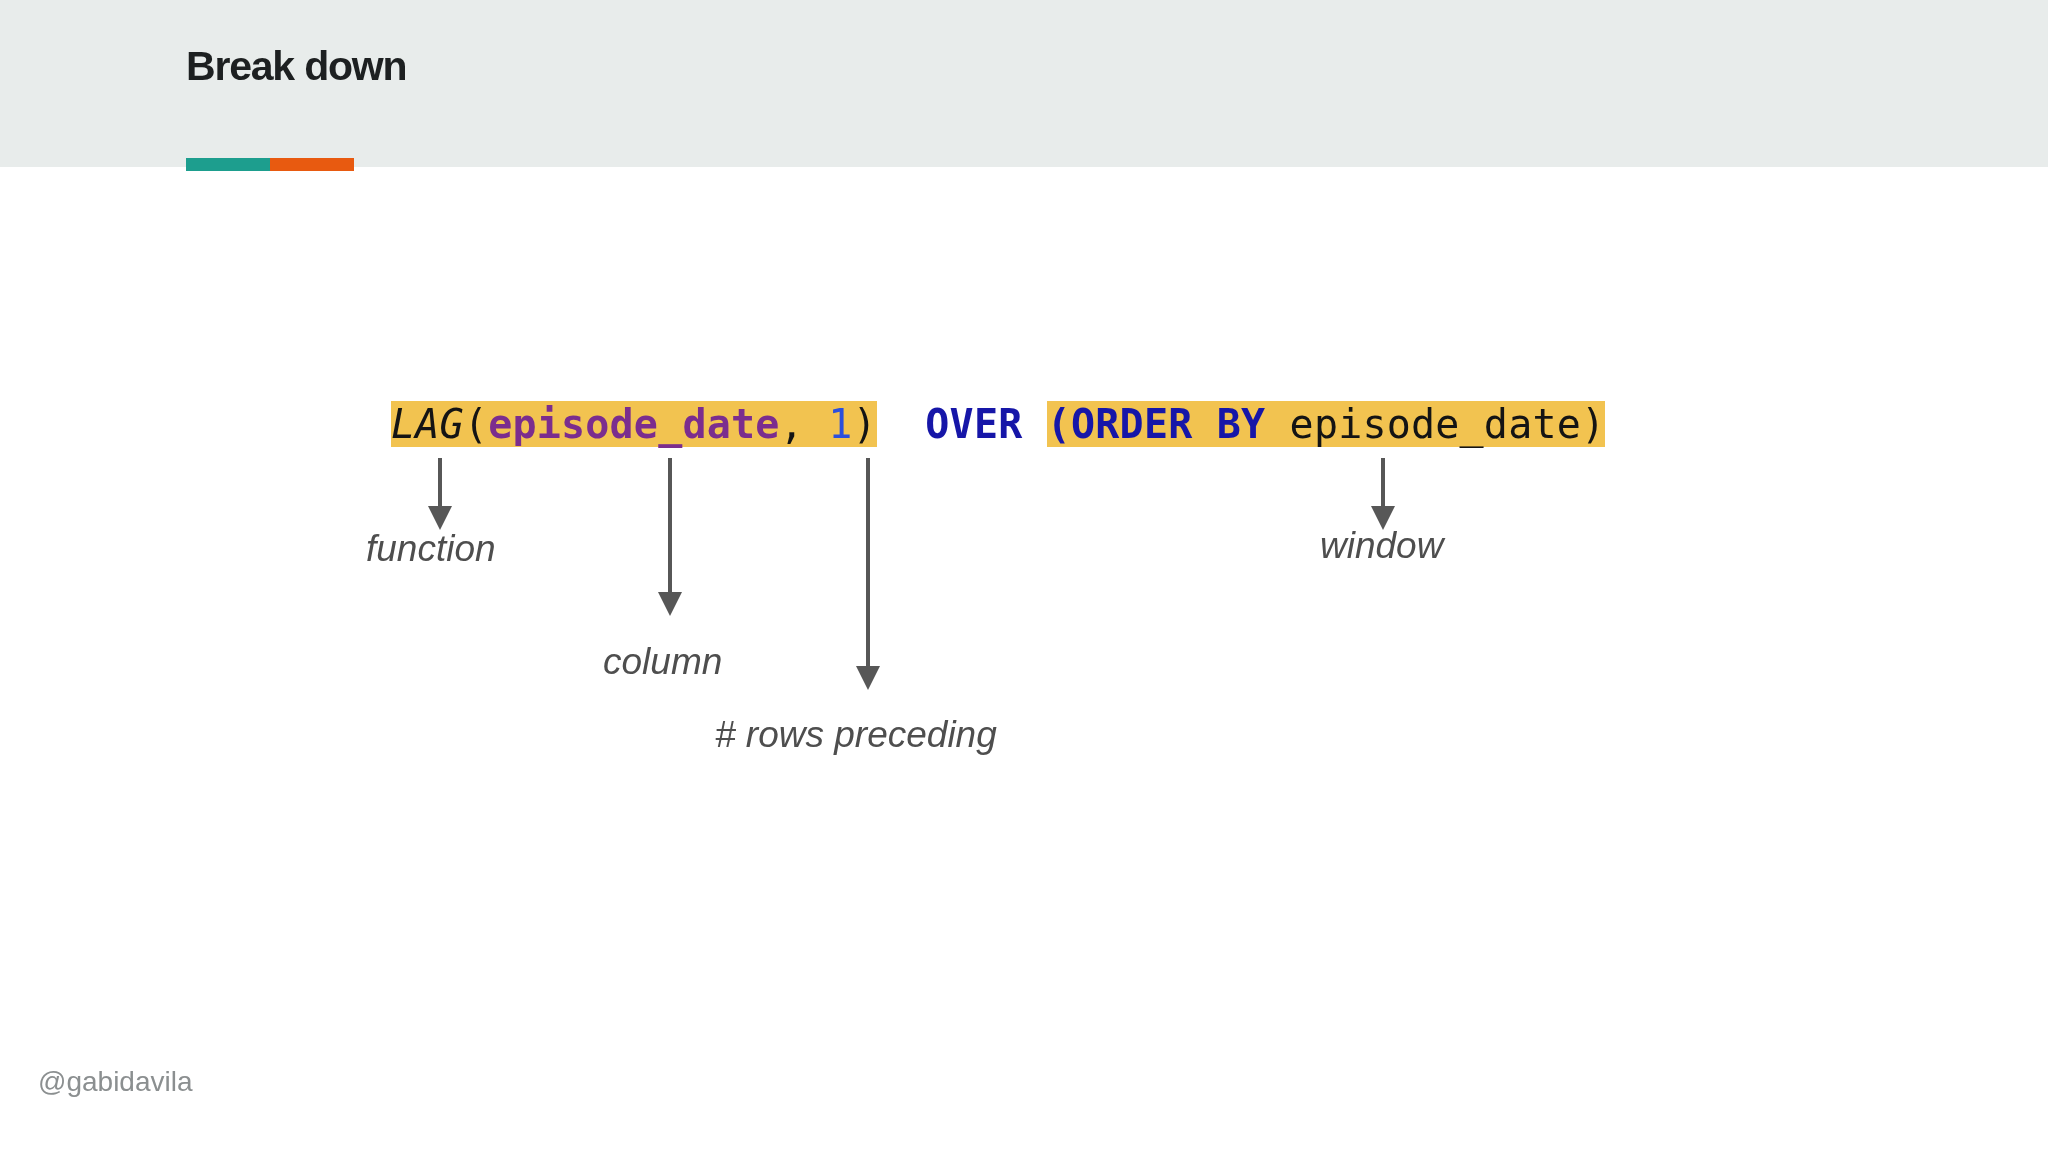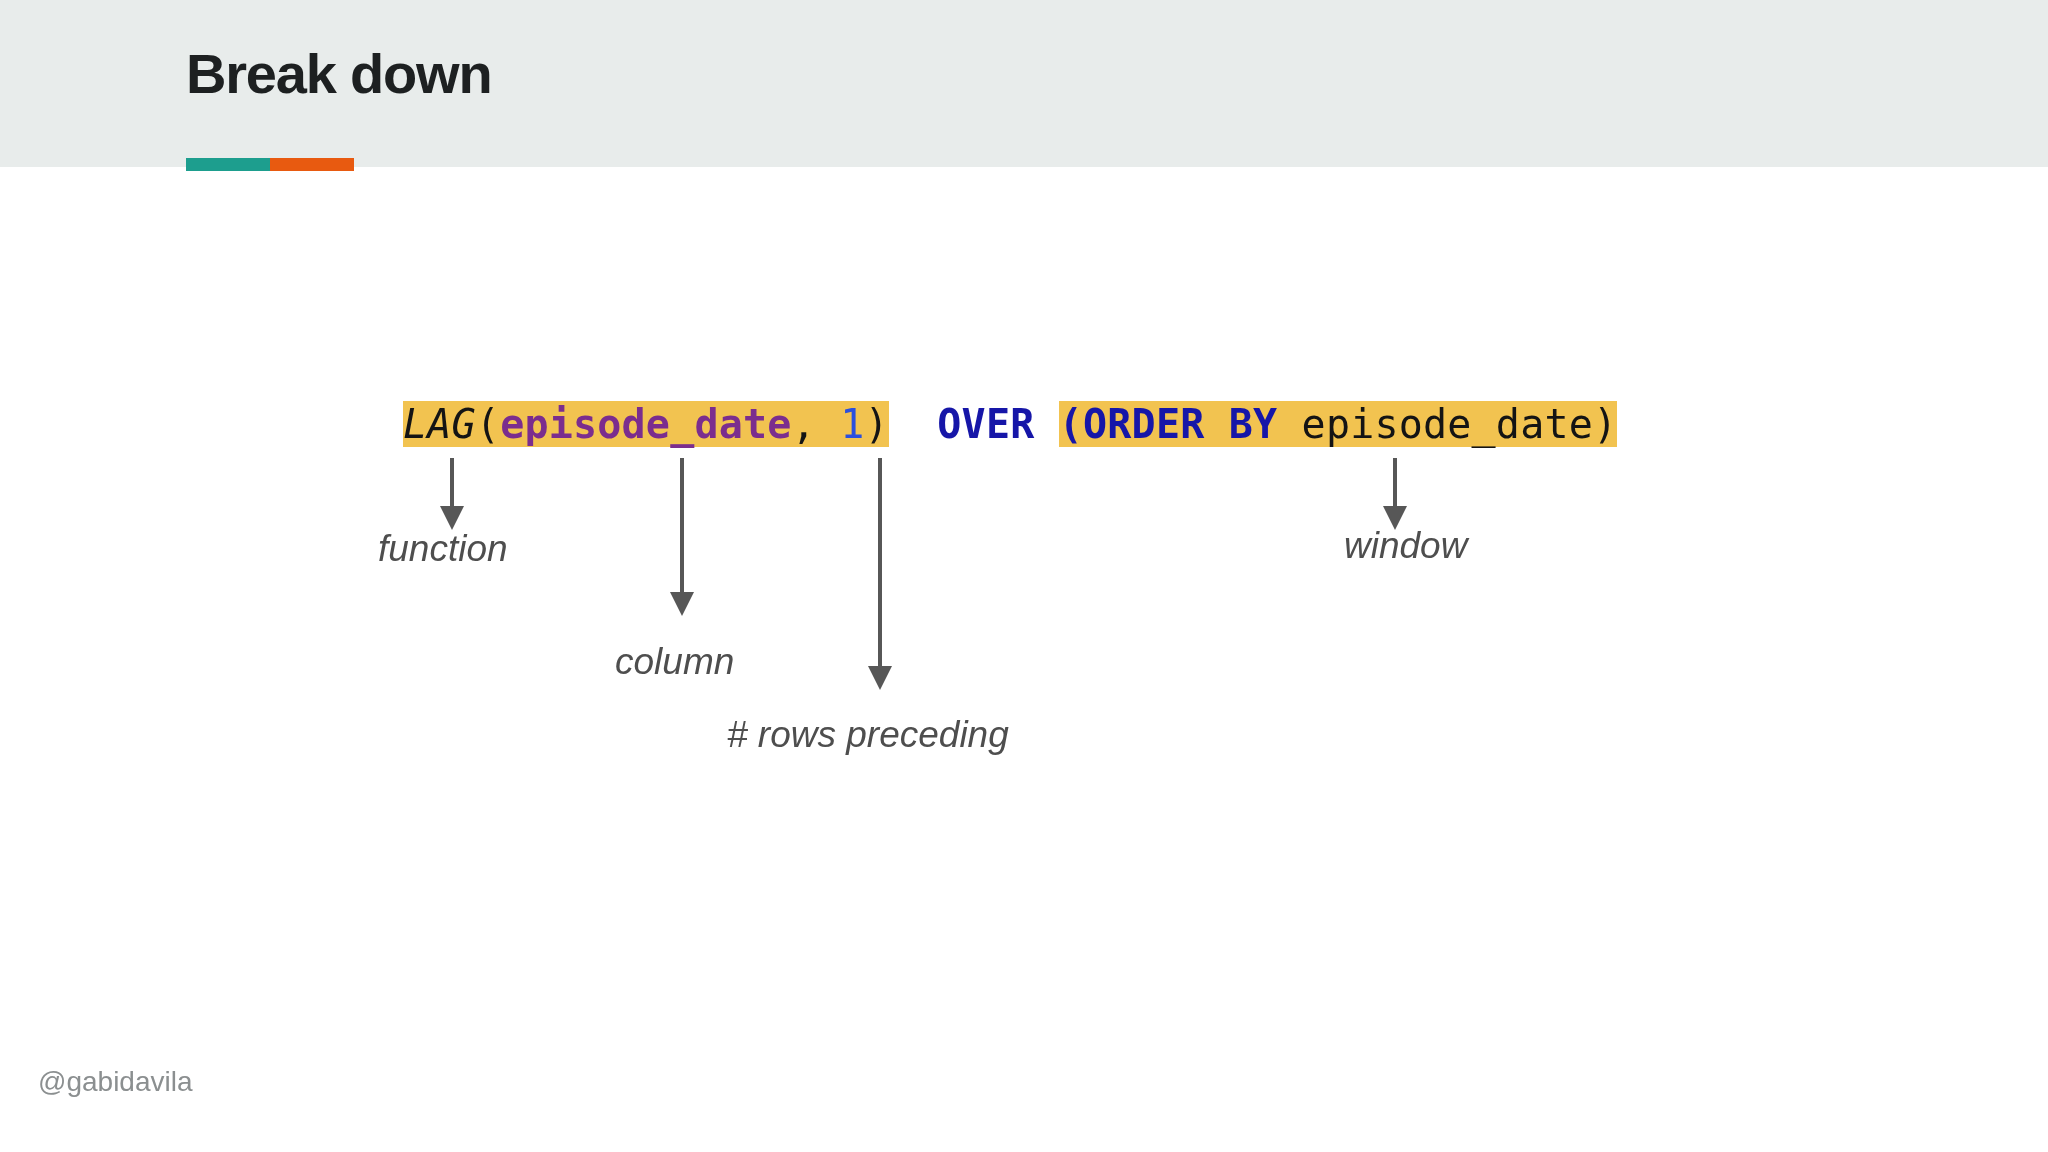--- a/index.html
+++ b/index.html
@@ -23,21 +23,21 @@
     top: 0;
     width: 2048px;
     height: 167px;
     background: #e8eceb;
   }
   .page-title {
     position: absolute;
     left: 186px;
     top: 46px;
     font-family: "Liberation Sans", sans-serif;
-    font-size: 56px;
+    font-size: 41px;
     font-weight: bold;
     color: #1d2021;
     letter-spacing: -1.2px;
     white-space: nowrap;
     line-height: 1;
   }
 
   
   .accent-rule {
     position: absolute;
@@ -54,21 +54,21 @@
   }
   .accent-orange {
     width: 50%;
     height: 100%;
     background: #e85a10;
   }
 
   
   .code-stage {
     position: absolute;
-    left: 12px;
+    left: 0;
     top: 0;
     width: 1752px;
     height: 1152px;
   }
   .code-line {
     position: absolute;
     left: 391px;
     top: 397px;
     font-family: "DejaVu Sans Mono", "Liberation Mono", monospace;
     font-size: 40px;
@@ -162,17 +162,17 @@
   <div class="arrow" style="left:866px; top:458px; width:4px; height:232px;">
     <div class="arrow-shaft" style="height:210px;"></div>
     <div class="arrow-head" style="top:208px;"></div>
   </div>
   <div class="anno-label" style="left:715px; top:716px;"># rows preceding</div>
 
   <div class="arrow" style="left:1381px; top:458px; width:4px; height:72px;">
     <div class="arrow-shaft" style="height:50px;"></div>
     <div class="arrow-head" style="top:48px;"></div>
   </div>
-  <div class="anno-label" style="left:1320px; top:527px;margin-left:12px;">window</div>
+  <div class="anno-label" style="left:1320px; top:527px;">window</div>
 
 </div>
 
 <div class="handle">@gabidavila</div>
 
 </body></html>

